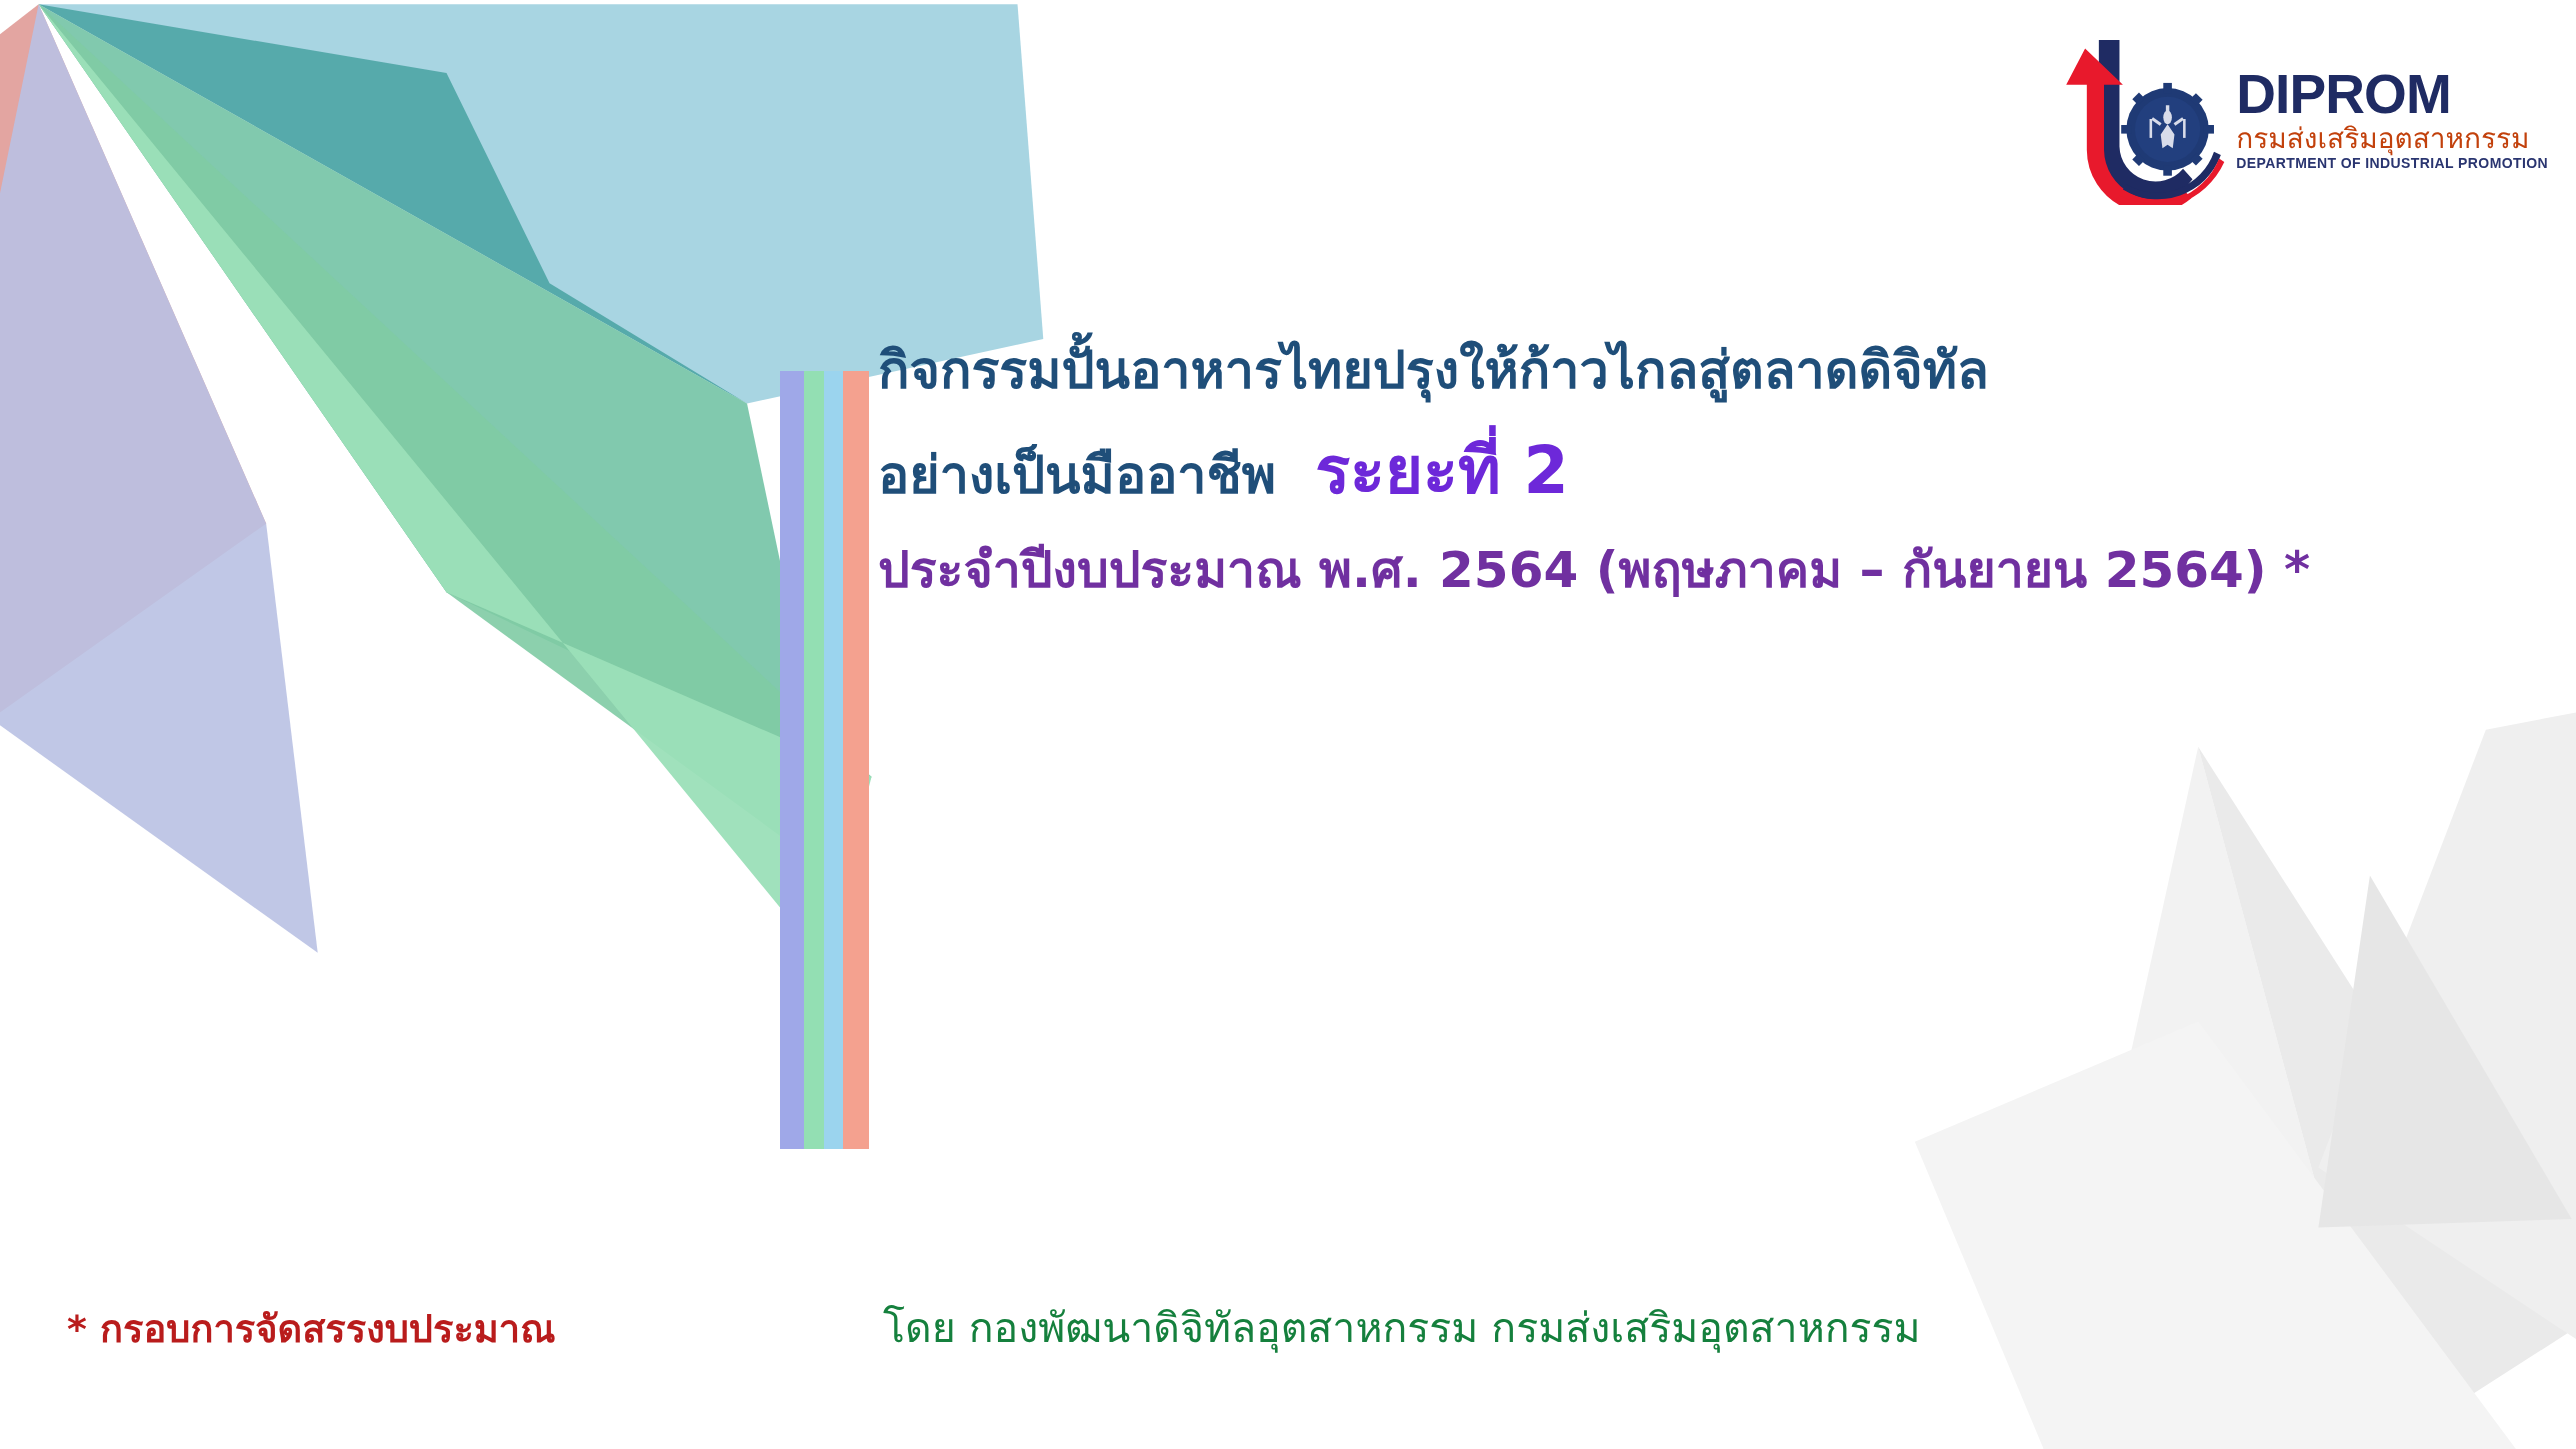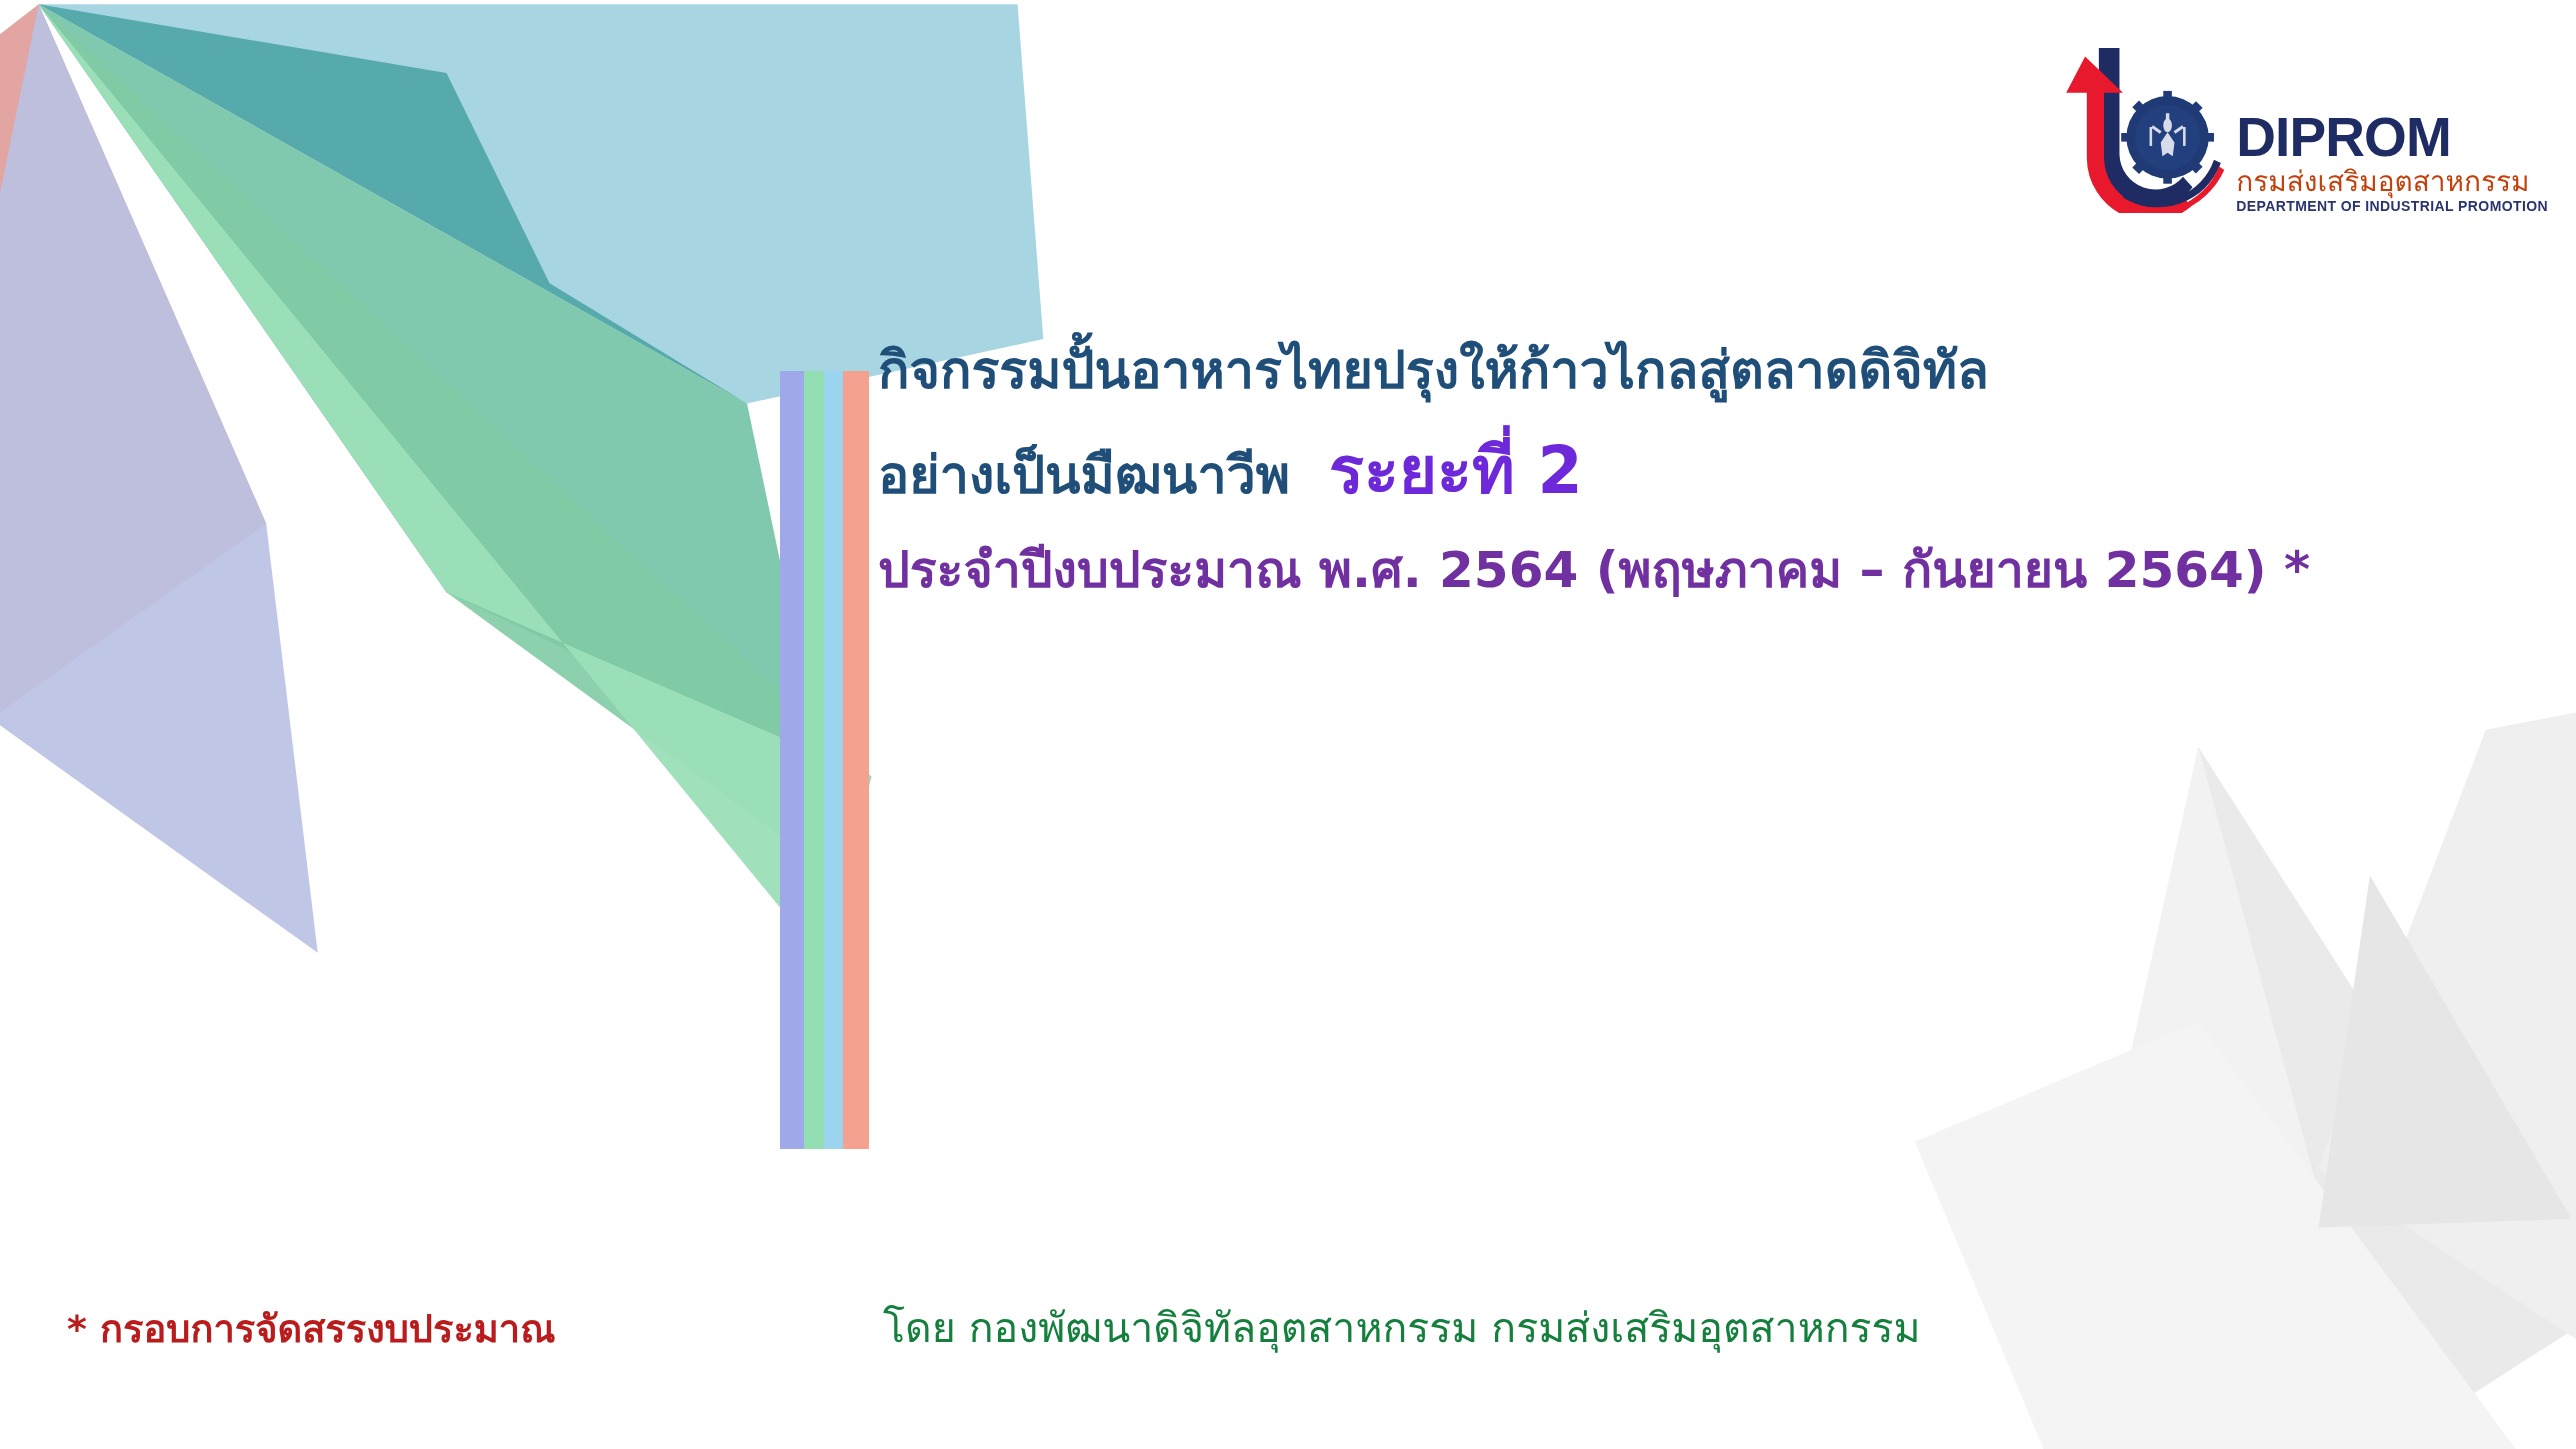--- a/index.html
+++ b/index.html
@@ -32,21 +32,21 @@
   }
 
   
   .logo-wrap {
     position: absolute;
     left: 2037px;
     top: 24px;
     width: 515px;
     height: 189px;
     display: flex;
-    align-items: flex-end;
+    align-items: center;
   }
   .logo-mark {
     width: 189px;
     height: 172px;
     flex: 0 0 auto;
   }
   .logo-text {
     margin-left: 10.3px;
     display: flex;
     flex-direction: column;
@@ -212,21 +212,21 @@
     <span class="bar-0" style="background:#9FA8E8"></span>
     <span class="bar-1" style="background:#93DFB3"></span>
     <span class="bar-2" style="background:#9BD4EE"></span>
     <span class="bar-3" style="background:#F4A18F"></span>
   </div>
 
   <div class="title-block">
     <div class="title-line">กิจกรรมปั้นอาหารไทยปรุงให้ก้าวไกลสู่ตลาดดิจิทัล</div>
 
     <div class="title-line">
-      <span>อย่างเป็นมืฒนาวีพ</span><span class="stage">ระยะที่ 2</span>
+      <span>อย่างเป็นมืออาชีพ</span><span class="stage">ระยะที่ 2</span>
     </div>
 
 
 
     <div class="title-line purple-line">ประจำปีงบประมาณ พ.ศ. 2564 (พฤษภาคม – กันยายน 2564) *</div>
   </div>
 
   <div class="footnote">* กรอบการจัดสรรงบประมาณ</div>
 
   <div class="byline">โดย กองพัฒนาดิจิทัลอุตสาหกรรม กรมส่งเสริมอุตสาหกรรม</div>

